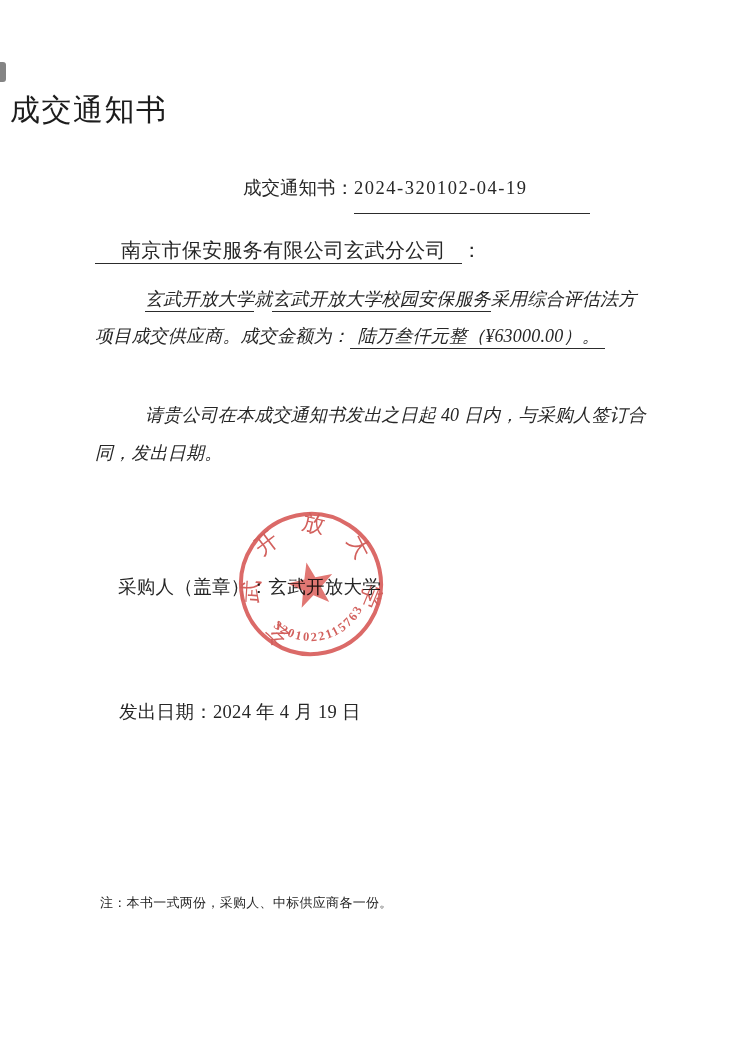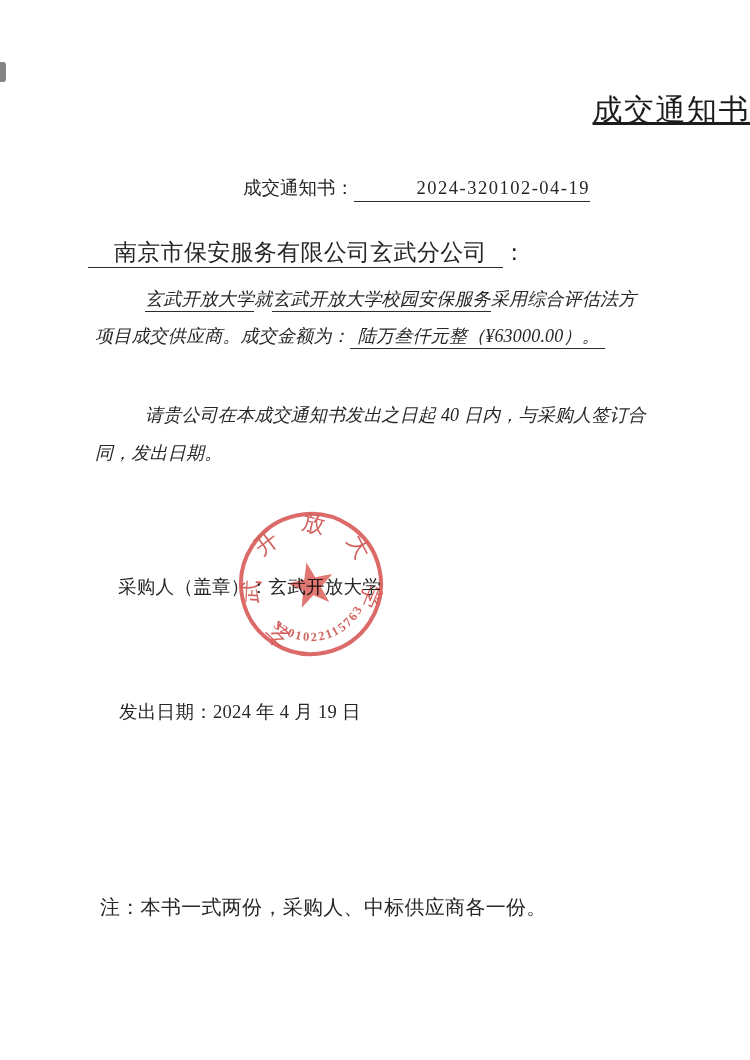--- a/index.html
+++ b/index.html
@@ -10,55 +10,54 @@
     height: 1060px;
     background: #ffffff;
     overflow: hidden;
     font-family: "Liberation Serif", "DejaVu Serif", serif;
     color: #262626;
   }
   .abs { position: absolute; white-space: nowrap; }
 
   .title {
     top: 90px; left: 0; width: 100%;
-    text-align: right;
+    text-align: left;
     padding-left: 10px;
     font-size: 30px;
     letter-spacing: 1.5px;
     color: #1c1c1c;
-    text-decoration: underline;
   }
 
   .project-line { top: 175px; left: 243px; font-size: 18.5px; }
   .project-slot {
     display: inline-block;
     width: 236px;
-    text-align: right;
+    text-align: left;
     border-bottom: 1.5px solid #2c2c2c;
-    padding-bottom: 2px;
+    padding-bottom: 14px;
     letter-spacing: 1.5px;
   }
 
-  .recipient-line { top: 237px; left: 88px; font-size: 23px; letter-spacing: 0.3px; }
+  .recipient-line { top: 237px; left: 95px; font-size: 20px; letter-spacing: 0.3px; }
   .u {
     border-bottom: 1.4px solid #2c2c2c;
     padding-bottom: 2px;
   }
   .recipient-line .u { padding-left: 26px; padding-right: 16px; }
 
   .para { left: 95px; width: 565px; font-size: 18px; letter-spacing: 0.2px; }
   .para .line { white-space: nowrap; font-style: italic; }
   .para1 { top: 281px; line-height: 37px; }
   .para2 { top: 396px; line-height: 38px; }
   .indent { padding-left: 50px; }
   .amount-u { padding-left: 8px; padding-right: 5px; }
 
   .buyer-line { top: 574px; left: 118px; font-size: 18.5px; letter-spacing: 0.3px; z-index: 1; }
   .date-line  { top: 691px; left: 119px; font-size: 18.5px; letter-spacing: 0.3px; margin-top: 8px; }
-  .note-line  { top: 894px; left: 100px; font-size: 20px; letter-spacing: 0.3px; }
+  .note-line  { top: 894px; left: 100px; font-size: 13px; letter-spacing: 0.3px; }
 
   .stamp {
     top: 509px; left: 236px;
     width: 150px; height: 150px;
     z-index: 2;
     mix-blend-mode: multiply;
     opacity: 0.88;
   }
   .stamp svg { transform: rotate(-12deg); }
   .stamp-org-text {

